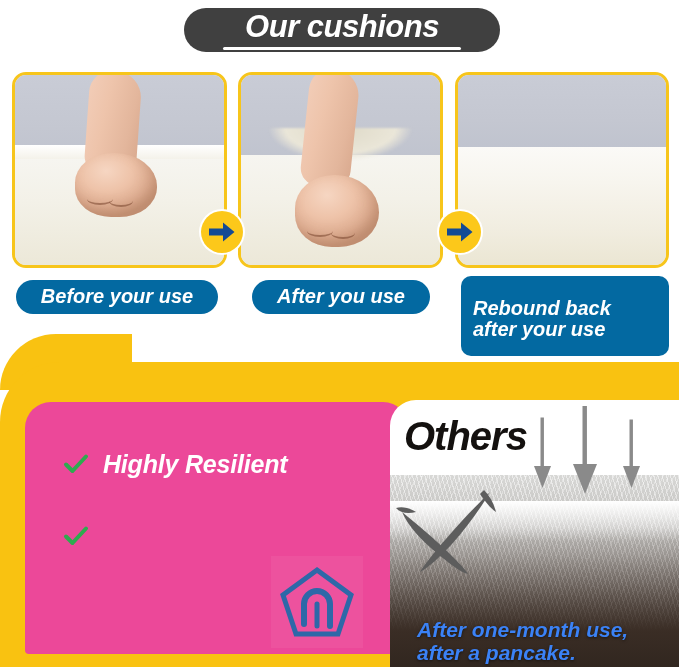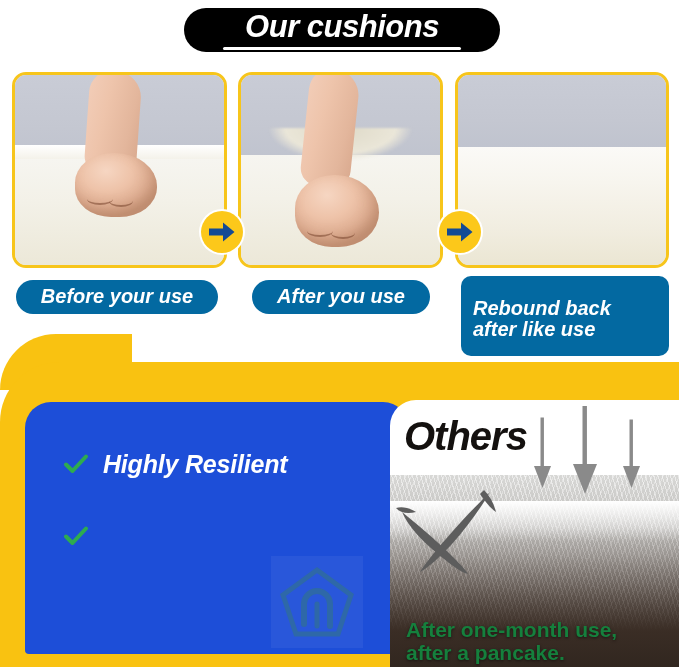--- a/index.html
+++ b/index.html
@@ -8,21 +8,21 @@
     font-family:"Liberation Sans", sans-serif;
     background:#ffffff;
     position:relative;
     overflow:hidden;
   }
 
   
   .header-pill{
     position:absolute; left:184px; top:8px;
     width:316px; height:44px;
-    background:#000000;
+    background:#404040;
     border-radius:22px;
     display:flex; align-items:center; justify-content:center;
     flex-direction:column;
   }
   .header-pill .htext{
     color:#ffffff;
     font-size:31px;
     font-weight:bold;
     font-style:italic;
     letter-spacing:-0.5px;
@@ -156,21 +156,21 @@
     content:"";
     position:absolute; left:0; bottom:-2px; width:132px; height:56px;
     background:#f9c211;
     border-top-left-radius:56px;
   }
 
   
   .feature-panel{
     position:absolute; left:25px; top:402px;
     width:384px; height:252px;
-    background:#1d4ed8;
+    background:#ec4899;
     border-radius:26px 26px 4px 4px;
     overflow:hidden;
   }
   .feat-list{ position:absolute; left:38px; top:36px; width:300px; }
   .feat{
     display:flex; align-items:center;
     height:52px; margin-bottom:20px;
   }
   .feat .check{
     width:26px; height:26px; margin-right:14px; flex:0 0 26px;
@@ -213,22 +213,22 @@
   .fiber-top{
     position:absolute; left:0; top:26px; width:100%; height:40px;
     background:linear-gradient(180deg,#ffffff 0%, rgba(255,255,255,0) 100%);
   }
   .x-mark{
     position:absolute; left:4px; top:86px; width:130px; height:96px;
     z-index:3;
   }
   .down-arrows{ position:absolute; left:132px; top:6px; width:140px; height:100px; z-index:3; }
   .others-text{
-    position:absolute; left:16px; bottom:10px; right:8px;
-    color:#15803d; font-size:21px; font-weight:bold; 
+    position:absolute; left:27px; bottom:10px; right:8px;
+    color:#3b82f6; font-size:21px; font-weight:bold; font-style:italic;
     line-height:1.12; z-index:5;
     text-shadow:0 1px 3px rgba(0,0,0,.55);
   }
   .others-text span{ display:block; white-space:pre; }
 </style>
 </head>
 <body>
 
 <div class="header-pill">
   <div class="htext">Our cushions</div>
@@ -277,21 +277,21 @@
     <svg width="26" height="20" viewBox="0 0 26 20">
       <path d="M0 6.4 L14 6.4 L14 0.5 L25.5 10 L14 19.5 L14 13.6 L0 13.6 Z" fill="#134a94"></path>
     </svg>
   </div>
 </div>
 
 <div class="cap c1">Before your use</div>
 <div class="cap c2">After you use</div>
 <div class="cap c3">
   <span>Rebound back</span>
-  <span>after like use</span>
+  <span>after your use</span>
 </div>
 
 <div class="notch"></div>
 <div class="yellow-band"></div>
 
 <div class="feature-panel">
   <div class="watermark">
     <svg width="76" height="76" viewBox="0 0 76 76">
       <path d="M38 6 L72 31 L59 70 L17 70 L4 31 Z" fill="none" stroke="#2e68a8" stroke-width="5"></path>
       <path d="M25 60 L25 40 A13 13 0 0 1 51 40 L51 62" fill="none" stroke="#2e68a8" stroke-width="6" stroke-linecap="round"></path>

